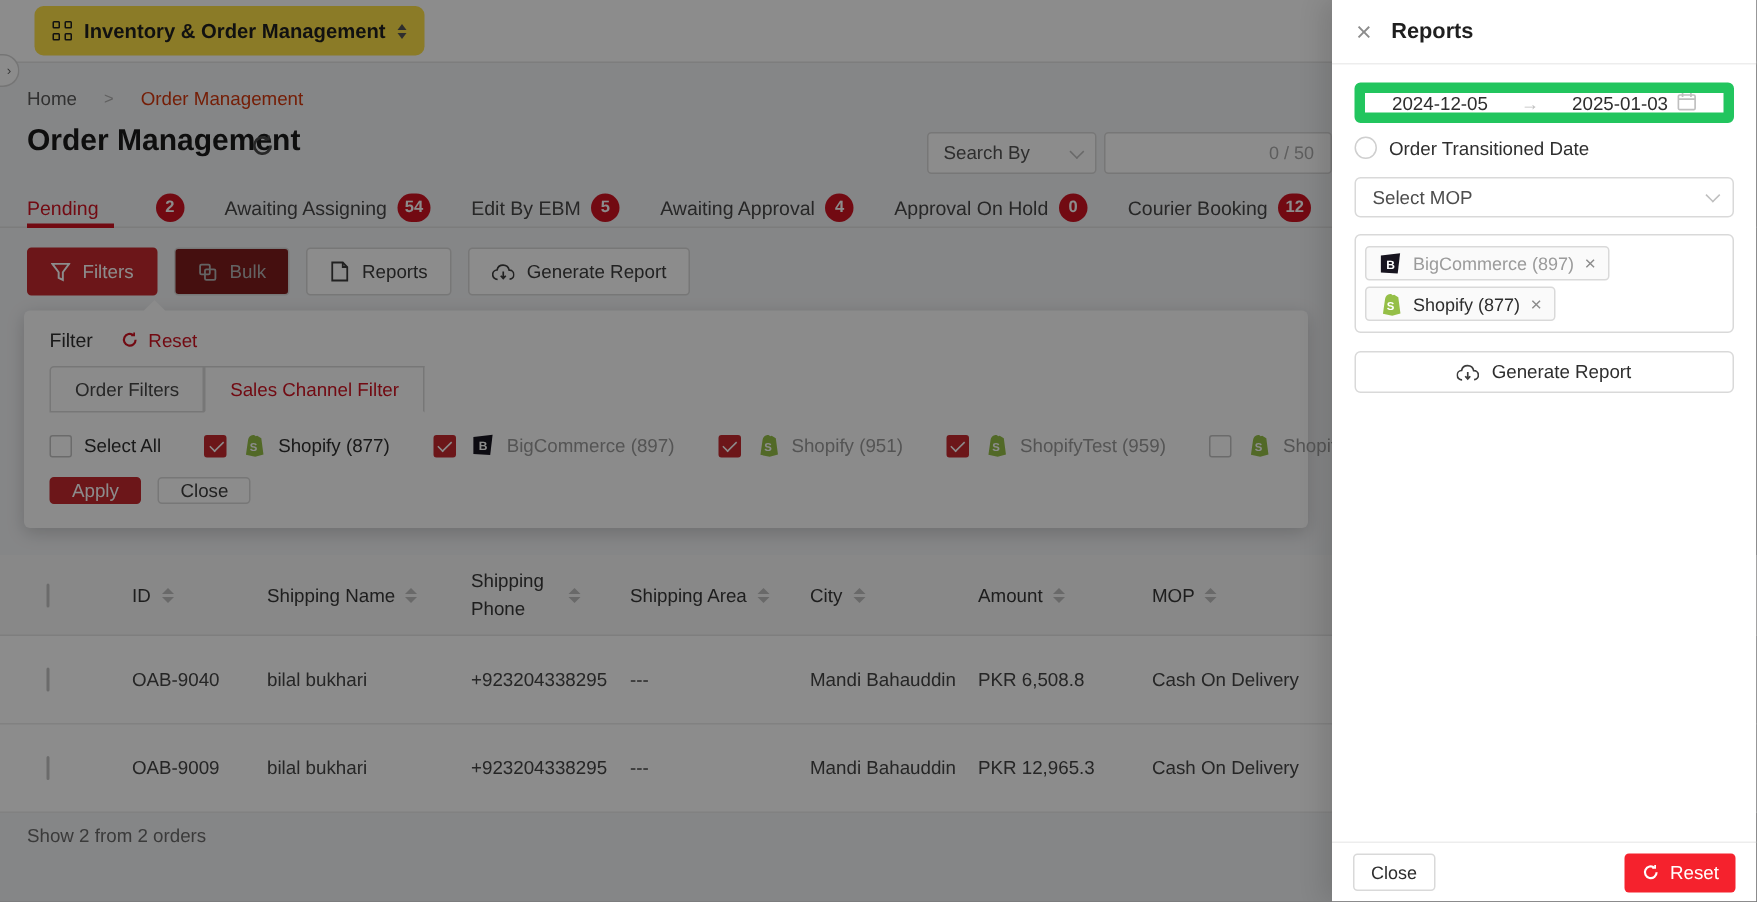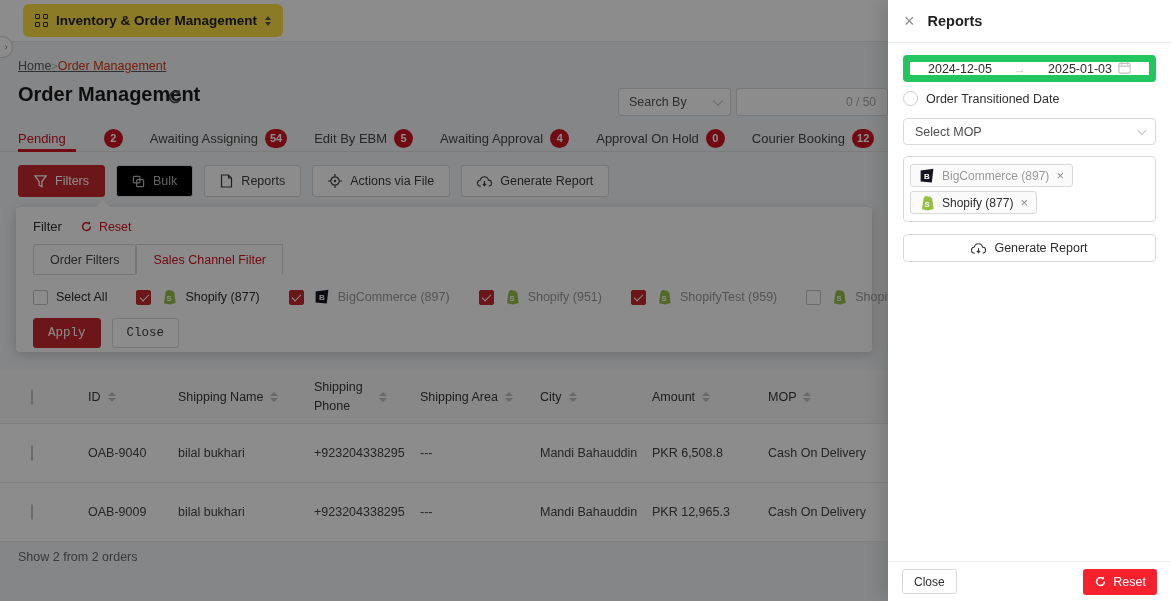--- a/index.html
+++ b/index.html
@@ -23,21 +23,21 @@
   .updown i.u { border-bottom:4px solid #555; }
   .updown i.d { border-top:4px solid #555; }
 
   .side-handle { position:absolute; left:0; top:36px; width:13px; height:22px;
             background:#fff; border:1px solid #d6d6d6; border-left:none;
             border-radius:0 11px 11px 0; display:flex; align-items:center;
             justify-content:center; font-size:9px; color:#666; z-index:2; }
 
   
   .breadcrumb { position:absolute; left:18px; top:59px; font-size:12.5px; color:#595959;
-                display:flex; gap:0; align-items:center;text-decoration:underline; }
+                display:flex; gap:18px; align-items:center; }
   .breadcrumb .sep { color:#b0b0b0; font-size:11px; }
   .breadcrumb .current { color:#d4380d; }
   .page-title { position:absolute; left:18px; top:83px; font-size:20px; font-weight:700; color:#1a1a1a; }
   .refresh-btn { position:absolute; left:166px; top:88px; width:18px; height:18px; color:#4a4a4a; }
 
   
   .search-select { position:absolute; left:618px; top:88px; width:113px; height:28px;
             background:#fff; border:1px solid #d9d9d9; border-radius:3px;
             display:flex; align-items:center; justify-content:space-between;
             padding:0 10px; color:#555; }
@@ -58,21 +58,21 @@
            font-size:11px; font-weight:700; display:inline-flex; align-items:center;
            justify-content:center; padding:0 5px; }
   .active-bar { position:absolute; left:18px; top:149px; width:58px; height:3px; background:#cf1322; }
 
   
   .toolbar { position:absolute; left:18px; top:165px; display:flex; gap:11px; }
   .btn { height:32px; display:inline-flex; align-items:center; gap:8px; padding:0 15px;
          border:1px solid #d9d9d9; border-radius:3px; background:#fff; color:#3d3d3d;
          font-size:12.5px; cursor:pointer; }
   .btn.primary { background:#c5292e; border-color:#c5292e; color:#fff; }
-  .btn.disabled { background:#000000; color:#b5b5b5; cursor:not-allowed; }
+  .btn.disabled { background:#7f1d1d; color:#b5b5b5; cursor:not-allowed; }
   .btn svg { flex:0 0 auto; }
 
   
   .filter-pop { position:absolute; left:16px; top:207px; width:856px; height:145px;
           background:#fdfdfd; border-radius:4px; box-shadow:0 3px 12px rgba(0,0,0,.18);
           padding:12px 17px; }
   .filter-pop .arrow { position:absolute; left:82px; top:-5px; width:10px; height:10px;
           background:#fdfdfd; transform:rotate(45deg); }
   .filter-head { display:flex; align-items:center; gap:18px; }
   .filter-title { font-size:13px; color:#2e2e2e; font-weight:500; }
@@ -84,21 +84,21 @@
   .ftab.active { color:#cf1322; font-weight:500; border-bottom-color:#fdfdfd; }
   .channels { display:flex; align-items:center; gap:29px; margin-top:14px; white-space:nowrap; }
   .channel { display:flex; align-items:center; gap:8px; cursor:pointer; color:#9a9a9a; }
   .channel.dark { color:#2e2e2e; }
   .channel .plat-ic { margin-left:2px; }
   .cbox { width:15px; height:15px; border:1px solid #c4c4c4; border-radius:2px; background:#fff; position:relative; }
   .cbox.checked { background:#c5292e; border-color:#c5292e; }
   .cbox.checked::after { content:""; position:absolute; left:4.5px; top:1.5px; width:4px; height:8px;
           border-right:1.8px solid #fff; border-bottom:1.8px solid #fff; transform:rotate(45deg); }
   .filter-actions { display:flex; gap:11px; margin-top:13px; }
-  .btn.small { height:30px; padding:0 14px;font-family:Liberation Mono, monospace; }
+  .btn.small { height:18px; padding:0 14px; }
 
   
   .table { position:absolute; left:0; top:370px; width:1171px; background:#fff; }
   .trow { display:grid; grid-template-columns:58px 90px 132px 112px 112px 112px 112px 160px 1fr; align-items:center; }
   .thead { height:54px; background:#f7f7f7; border-bottom:1px solid #e6e6e6; color:#383838; font-size:12.5px; }
   .th { display:flex; align-items:center; gap:7px; white-space:nowrap; }
   .th .lbl.wrap { white-space:normal; width:58px; line-height:1.45; }
   .sorter { display:flex; flex-direction:column; gap:2px; }
   .sorter i { width:0; height:0; border-left:4px solid transparent; border-right:4px solid transparent; }
   .sorter i.u { border-bottom:4.5px solid #bfbfbf; }
@@ -252,28 +252,20 @@
       <span>Bulk</span>
     </div>
     <div class="btn">
       <svg width="13" height="14" viewBox="0 0 12 14">
           <path d="M1 1h7l3 3v9H1z" fill="none" stroke="#3d3d3d" stroke-width="1.2"></path>
           <path d="M8 1v3h3" fill="none" stroke="#3d3d3d" stroke-width="1.2"></path>
         </svg>
       <span>Reports</span>
     </div>
     <div class="btn">
-      <svg width="14" height="14" viewBox="0 0 14 14">
-          <circle cx="7" cy="7" r="4.2" fill="none" stroke="#3d3d3d" stroke-width="1.2"></circle>
-          <circle cx="7" cy="7" r="1.2" fill="#3d3d3d"></circle>
-          <path d="M7 0v2.4M7 11.6V14M0 7h2.4M11.6 7H14" stroke="#3d3d3d" stroke-width="1.2"></path>
-        </svg>
-      <span>Actions via File</span>
-    </div>
-    <div class="btn">
       <svg width="15" height="13" viewBox="0 0 16 13">
           <path d="M4 11.5a3.3 3.3 0 0 1-.4-6.6A4.4 4.4 0 0 1 12.2 5a3.1 3.1 0 0 1 .3 6.4" fill="none" stroke="#3d3d3d" stroke-width="1.2"></path>
           <path d="M8 6v4.6M6.2 9l1.8 1.9L9.8 9" fill="none" stroke="#3d3d3d" stroke-width="1.2"></path>
         </svg>
       <span>Generate Report</span>
     </div>
   </div>
 
   <div class="filter-pop">
     <div class="arrow"></div>

